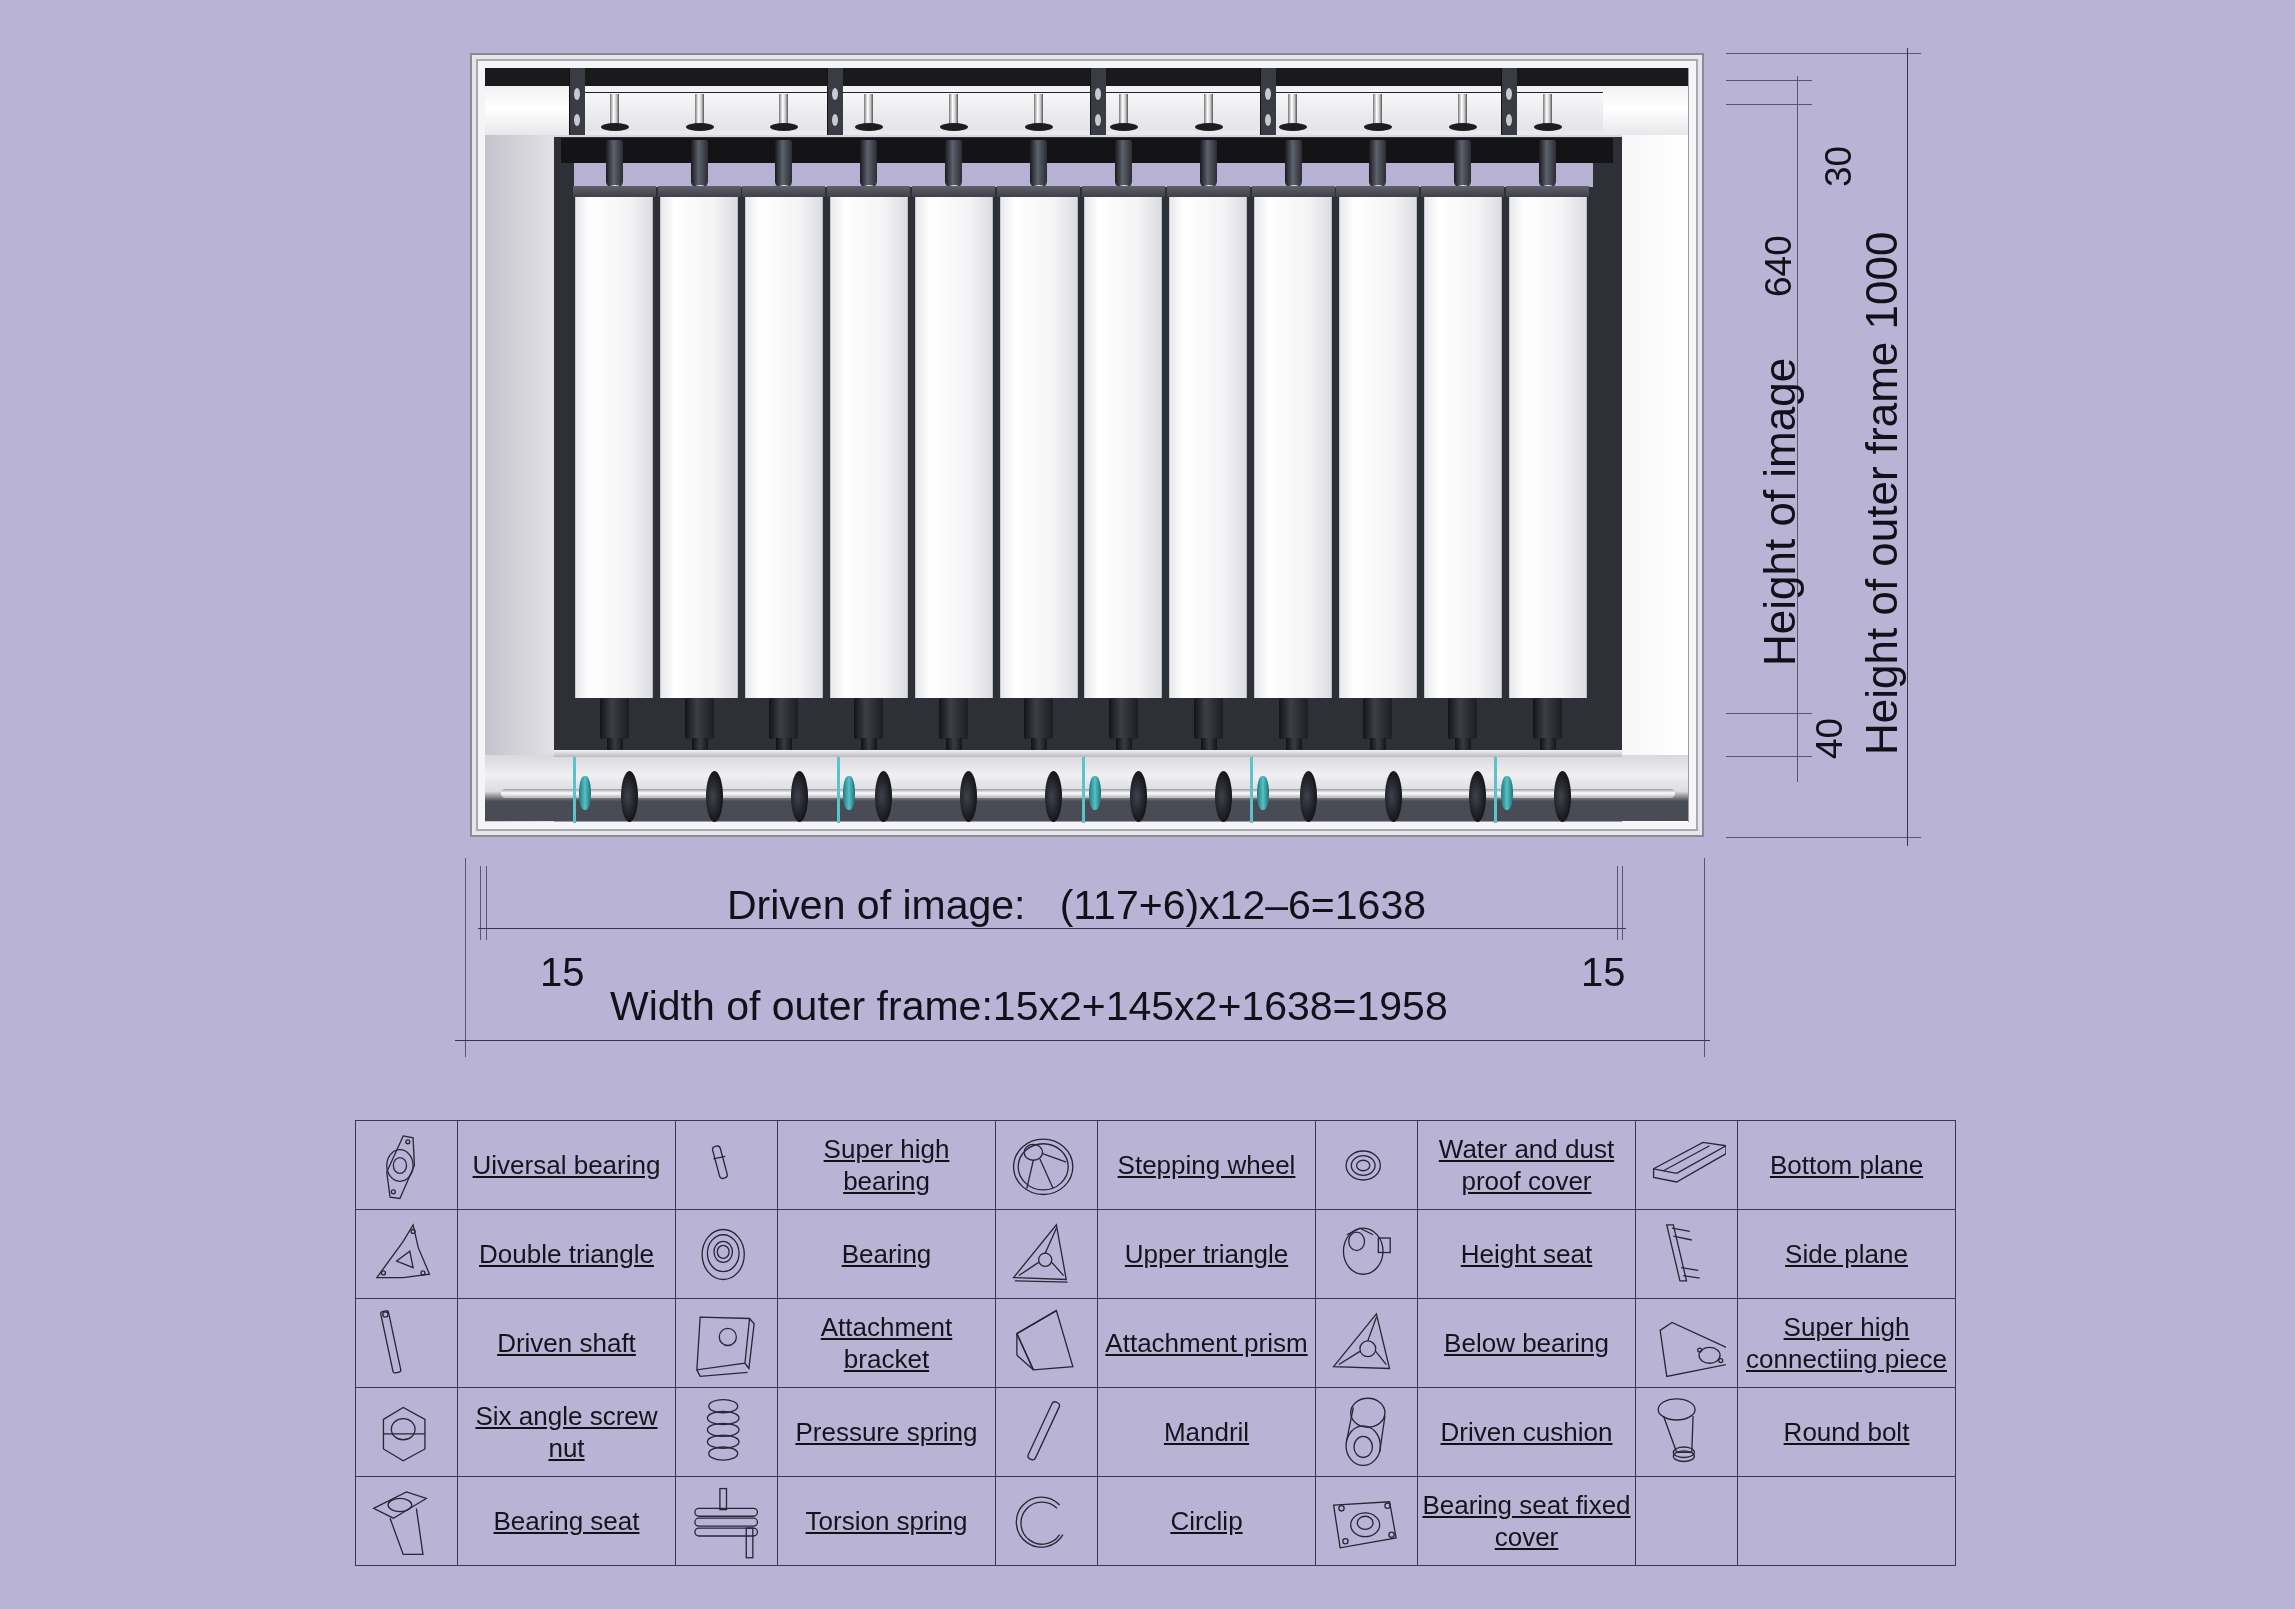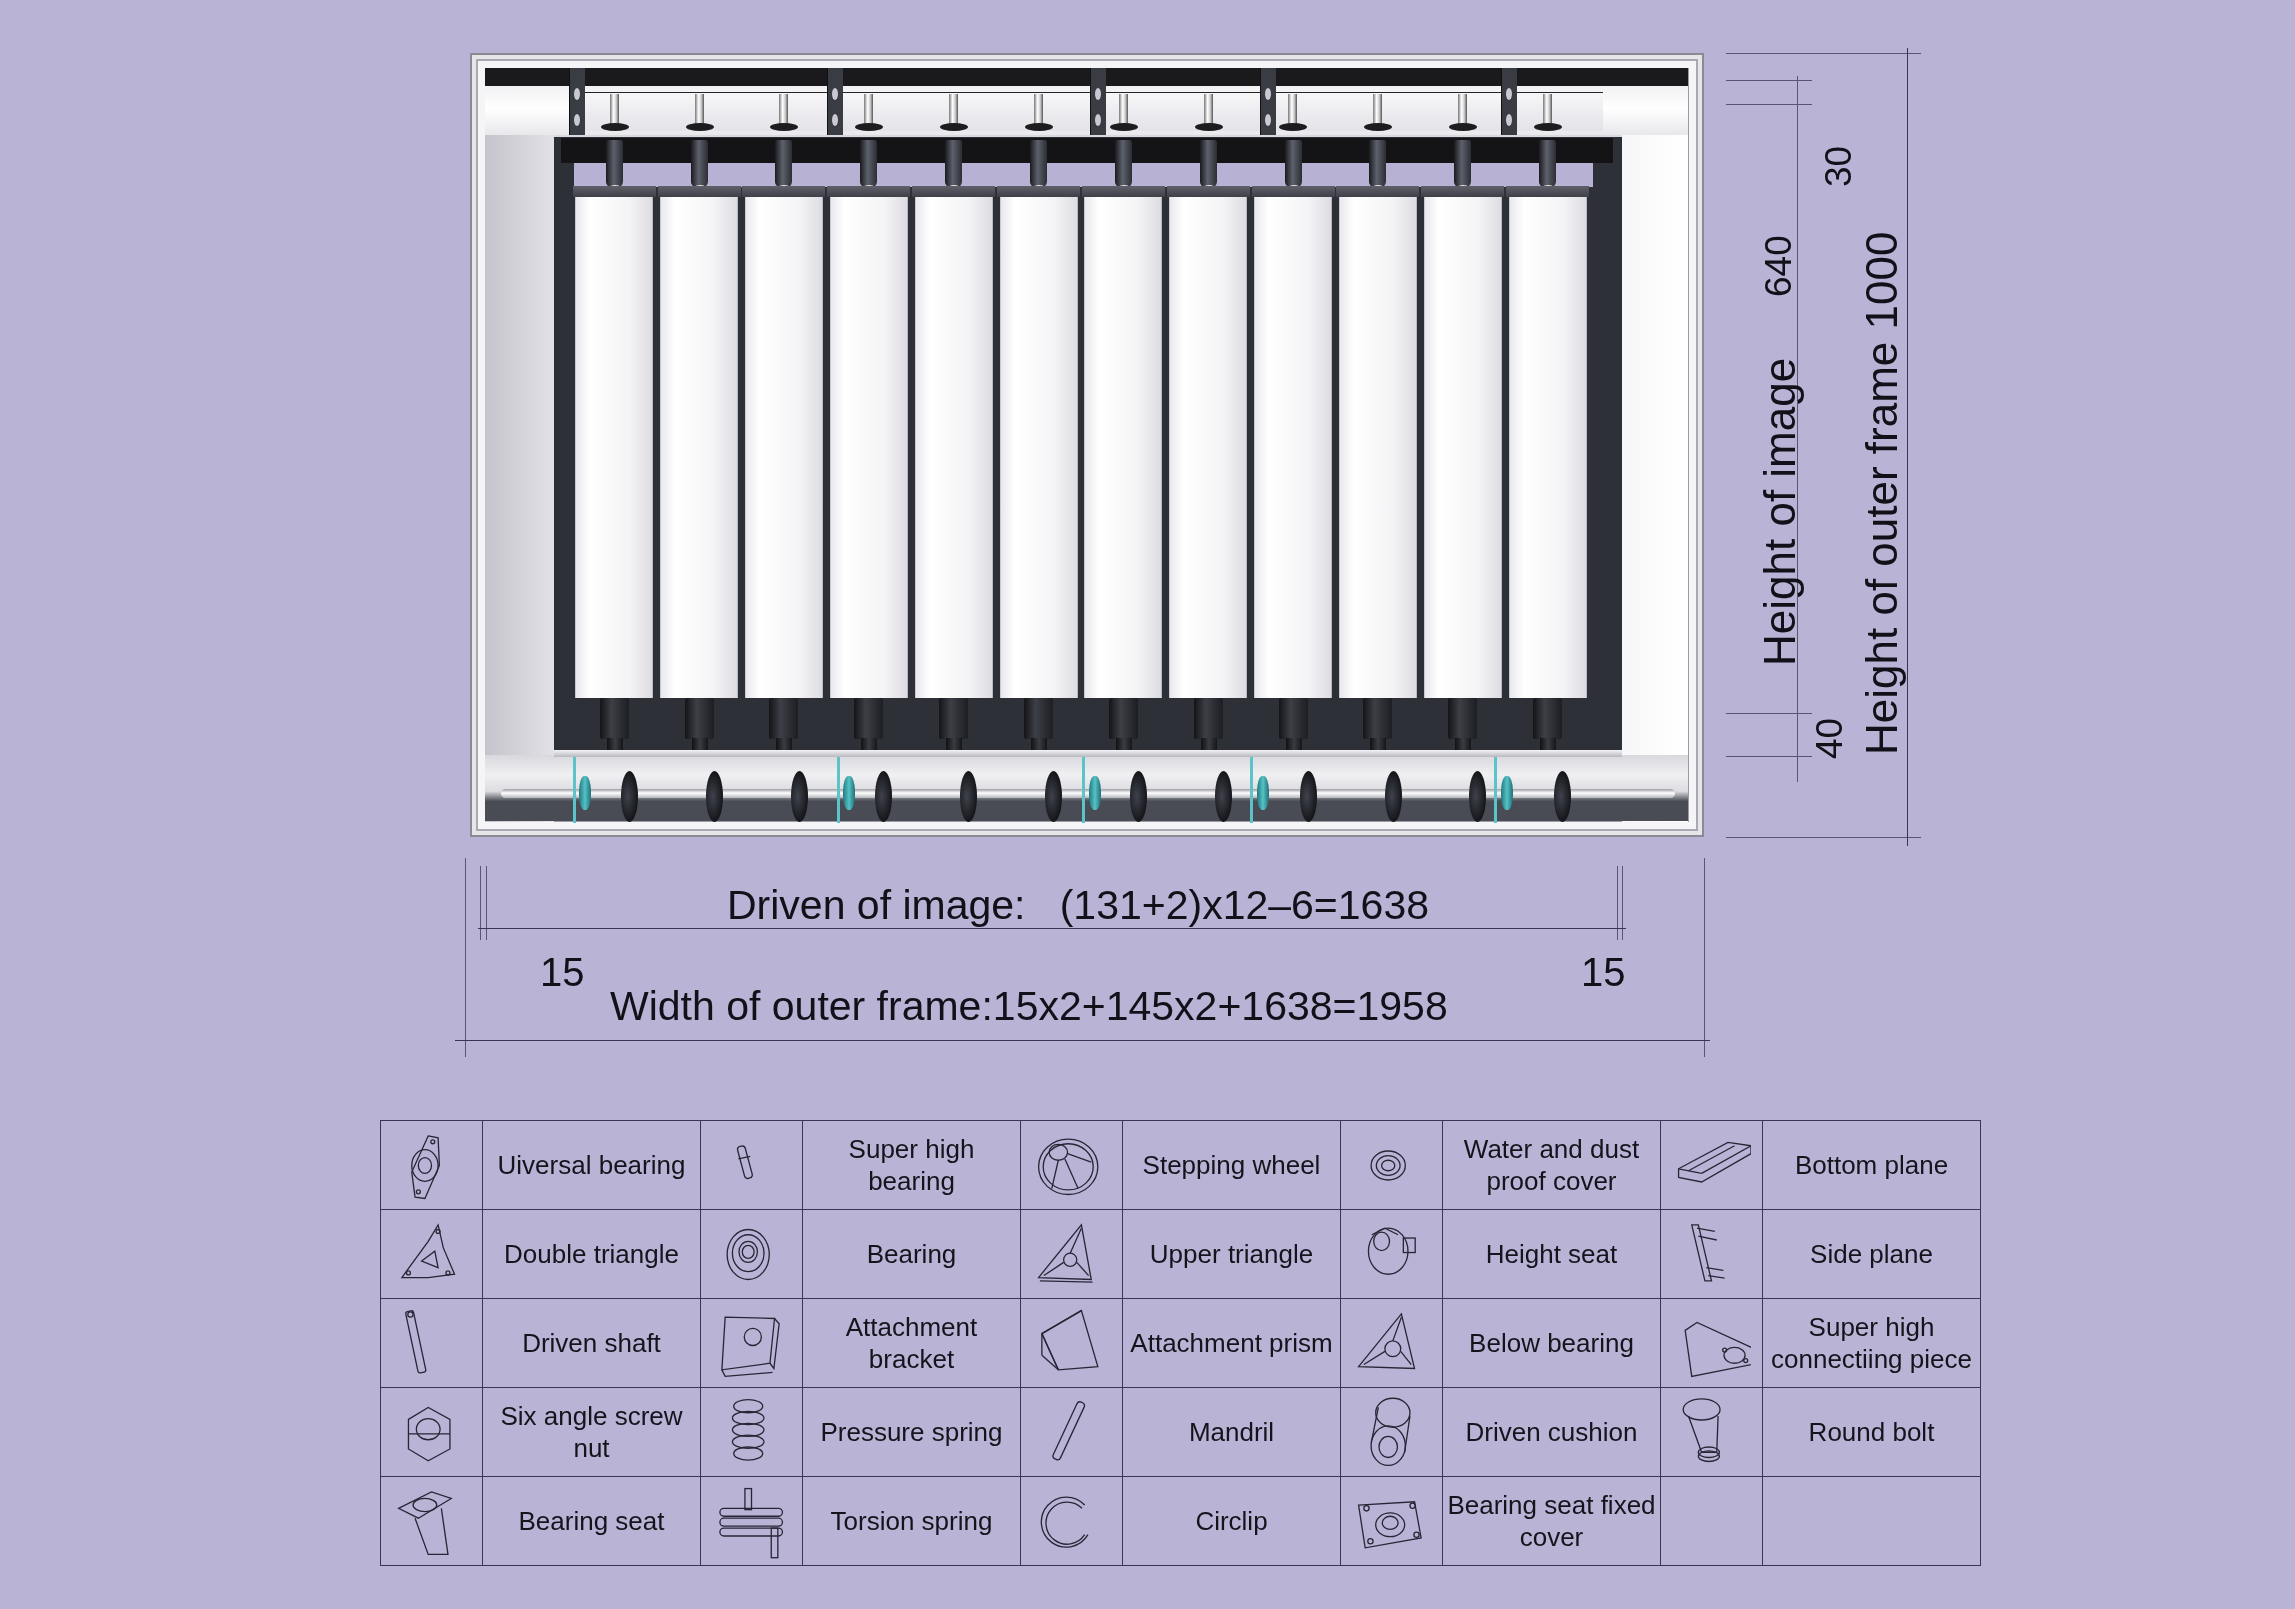--- a/index.html
+++ b/index.html
@@ -84,22 +84,22 @@
   
   .hline { position:absolute; height:1.3px; background:#3a3550; }
   .vline { position:absolute; width:1.3px; background:#3a3550; }
   .thin  { background:#5a5570; }
 
   .dim-text { position:absolute; white-space:nowrap; color:#121018; font-weight:normal; }
   .vtext { position:absolute; white-space:nowrap; transform-origin:left top; transform:rotate(-90deg); color:#121018; }
 
   
   #parts-table {
-    position:absolute; left:380px; top:1120px;
-    border-collapse:collapse; table-layout:fixed;
+    position:absolute; left:355px; top:1120px;
+    border-collapse:collapse; table-layout:fixed;text-decoration:underline;
   }
   #parts-table td {
     border:1.3px solid #3c3652; height:88px; padding:0; vertical-align:middle;
     text-align:center; font-size:26px; line-height:32px; color:#16131c;
   }
   #parts-table td.icon-cell { width:99px; }
   #parts-table td.label-cell { width:215px; }
   #parts-table col.ic { width:102px; }
   #parts-table col.lb { width:218px; }
   .part-icon { display:block; margin:0 auto; }
@@ -249,21 +249,21 @@
   <div class="hline" style="left:455px; top:1040px; width:1255px;"></div>
 
   <div class="vline thin" style="left:480px; top:866px; height:74px;"></div>
   <div class="vline thin" style="left:486px; top:866px; height:74px;"></div>
   <div class="vline thin" style="left:1617px; top:866px; height:74px;"></div>
   <div class="vline thin" style="left:1622px; top:866px; height:74px;"></div>
   <div class="hline" style="left:478px; top:928px; width:1148px;"></div>
 
   <div class="dim-text" style="left:727px; top:882px; font-size:41px;">
     <span>Driven of image:</span>&nbsp;&nbsp;
-    <span>(131+2)x12–6=1638</span>
+    <span>(117+6)x12–6=1638</span>
   </div>
   <span class="dim-text" style="left:540px; top:950px; font-size:40px;">15</span>
   <span class="dim-text" style="left:1581px; top:950px; font-size:40px;">15</span>
   <div class="dim-text" style="left:610px; top:983px; font-size:41px;">
     <span>Width of outer frame:</span><span>15x2+145x2+1638=1958</span>
   </div>
 </div>
 
 <table id="parts-table">
   <colgroup>

